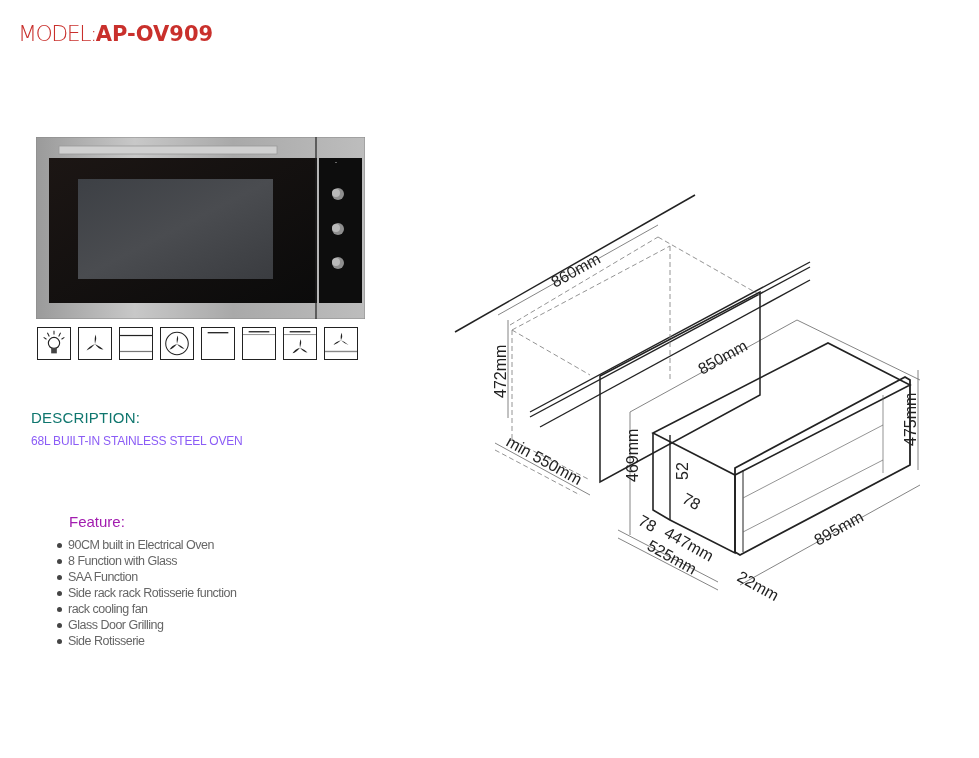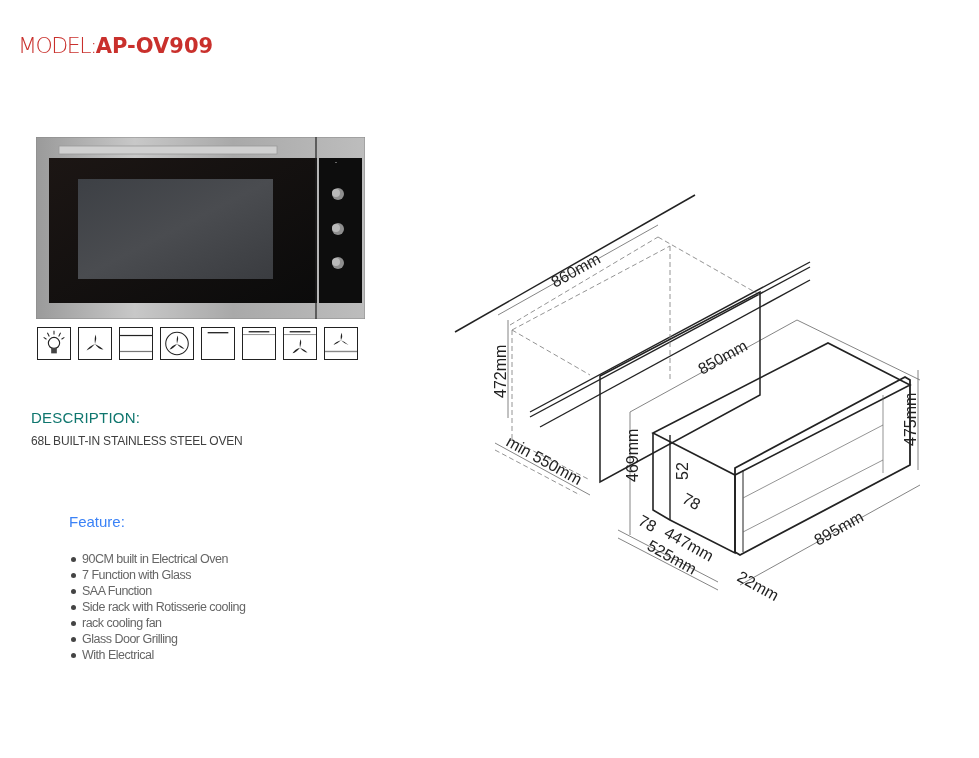--- a/index.html
+++ b/index.html
@@ -1,27 +1,27 @@
 <!DOCTYPE html>
 <html><head>
 <meta charset="utf-8">
 <style>
   html, body { margin:0; padding:0; background:#ffffff; }
   body { width:979px; height:758px; position:relative; overflow:hidden; font-family:"Liberation Sans", sans-serif; }
-  .model { position:absolute; left:18px; top:32px; font-size:23px; color:#c9302c; letter-spacing:-0.5px; white-space:nowrap; }
+  .model { position:absolute; left:18px; top:20px; font-size:23px; color:#c9302c; letter-spacing:-0.5px; white-space:nowrap; }
   .model .pre { font-weight:300; font-family:"DejaVu Sans", sans-serif; font-size:22px; letter-spacing:-1.5px; }
   .model .code { font-weight:bold; font-family:"DejaVu Sans", sans-serif; font-size:21px; letter-spacing:0px; }
   .oven { position:absolute; left:36px; top:137px; width:329px; height:182px; }
   .icons { position:absolute; left:37px; top:327px; display:flex; gap:7px; }
   .icon-box { width:34px; height:33px; border:1px solid #222; box-sizing:border-box; position:relative; background:#fff; }
   .icon-box svg { position:absolute; left:0; top:0; width:100%; height:100%; }
   .desc-title { position:absolute; left:31px; top:409px; font-size:15px; color:#0f766e; letter-spacing:0.2px; }
-  .desc-text { position:absolute; left:31px; top:434px; font-size:12px; color:#404040; letter-spacing:-0.2px; }
-  .feature-title { position:absolute; left:69px; top:513px; font-size:15px; color:#3b82f6; }
-  .features { position:absolute; left:57px; top:537px; margin:14px; padding:0; list-style:none; }
+  .desc-text { position:absolute; left:31px; top:434px; font-size:12px; color:#8b5cf6; letter-spacing:-0.2px; }
+  .feature-title { position:absolute; left:69px; top:513px; font-size:15px; color:#a21caf; }
+  .features { position:absolute; left:57px; top:537px; margin:0; padding:0; list-style:none; }
   .features li { font-size:12.5px; color:#666; line-height:16px; letter-spacing:-0.5px; display:flex; align-items:center; }
   .features li .dot { width:5px; height:5px; border-radius:50%; background:#444; margin-right:6px; flex:none; }
   .diagram { position:absolute; left:440px; top:180px; width:520px; height:440px; }
   .dim { font-family:"Liberation Sans", sans-serif; font-size:16px; fill:#222; }
 </style>
 </head>
 <body>
 
 <div class="model"><span class="pre">MODEL:</span><span class="code">AP-OV909</span></div>
 
@@ -144,41 +144,41 @@
 <div class="desc-text">68L BUILT-IN STAINLESS STEEL OVEN</div>
 
 <div class="feature-title">Feature:</div>
 <ul class="features">
   <li>
       <span class="dot"></span>
       <span>90CM built in Electrical Oven</span>
     </li>
   <li>
       <span class="dot"></span>
-      <span>7 Function with Glass</span>
+      <span>8 Function with Glass</span>
     </li>
   <li>
       <span class="dot"></span>
       <span>SAA Function</span>
     </li>
   <li>
       <span class="dot"></span>
-      <span>Side rack with Rotisserie cooling</span>
+      <span>Side rack rack Rotisserie function</span>
     </li>
   <li>
       <span class="dot"></span>
       <span>rack cooling fan</span>
     </li>
   <li>
       <span class="dot"></span>
       <span>Glass Door Grilling</span>
     </li>
   <li>
       <span class="dot"></span>
-      <span>With Electrical</span>
+      <span>Side Rotisserie</span>
     </li>
 </ul>
 
 <div class="diagram">
   <svg width="520" height="440" viewBox="0 0 520 440">
     <g stroke="#222" fill="none">
 
       <line x1="15" y1="152" x2="255" y2="15" stroke-width="1.5"></line>
 
       <line x1="90" y1="232" x2="370" y2="82" stroke-width="1.4"></line>

